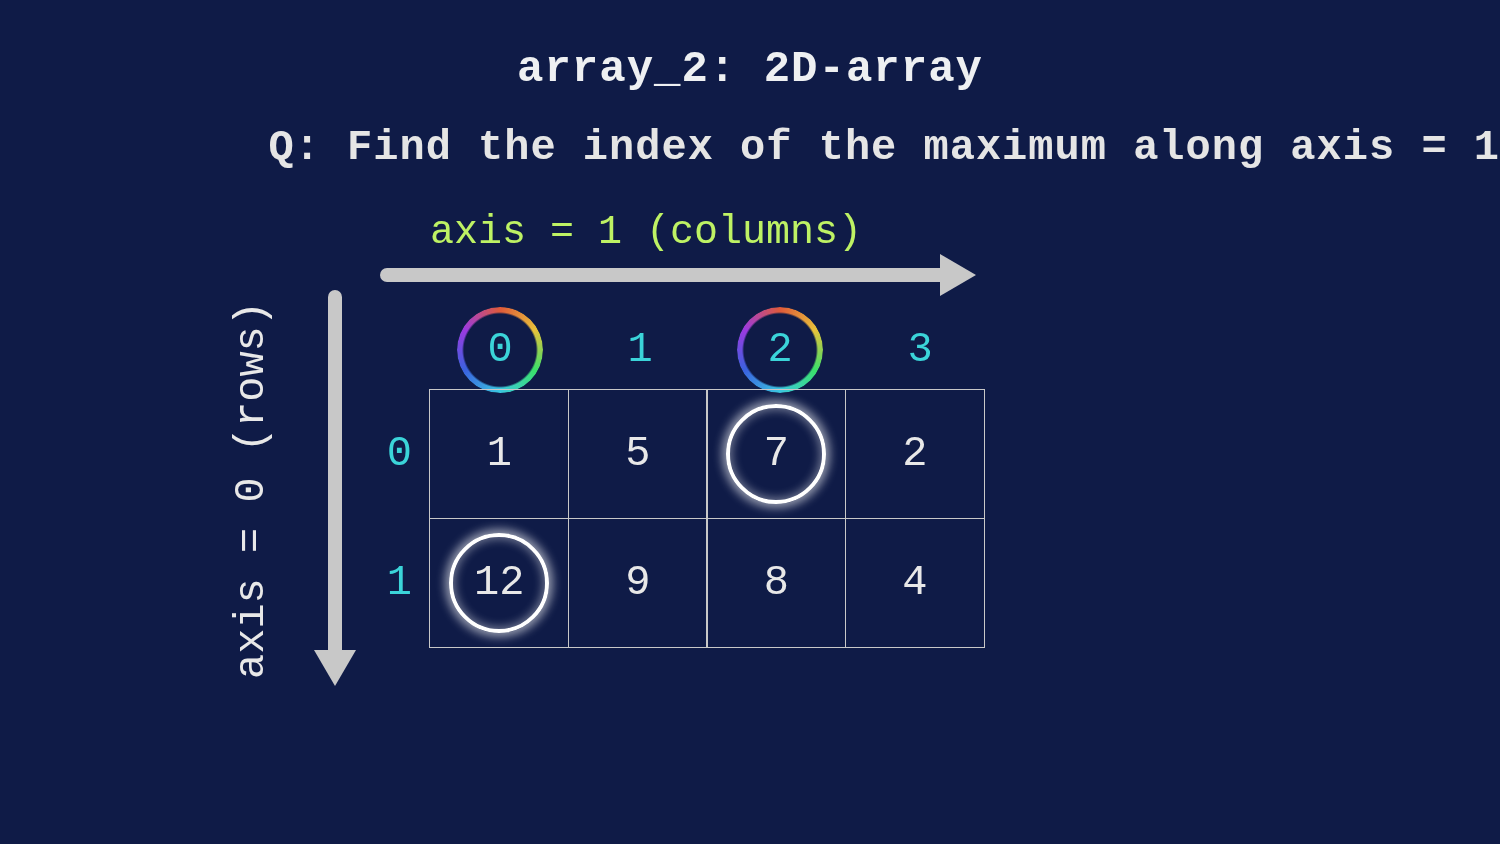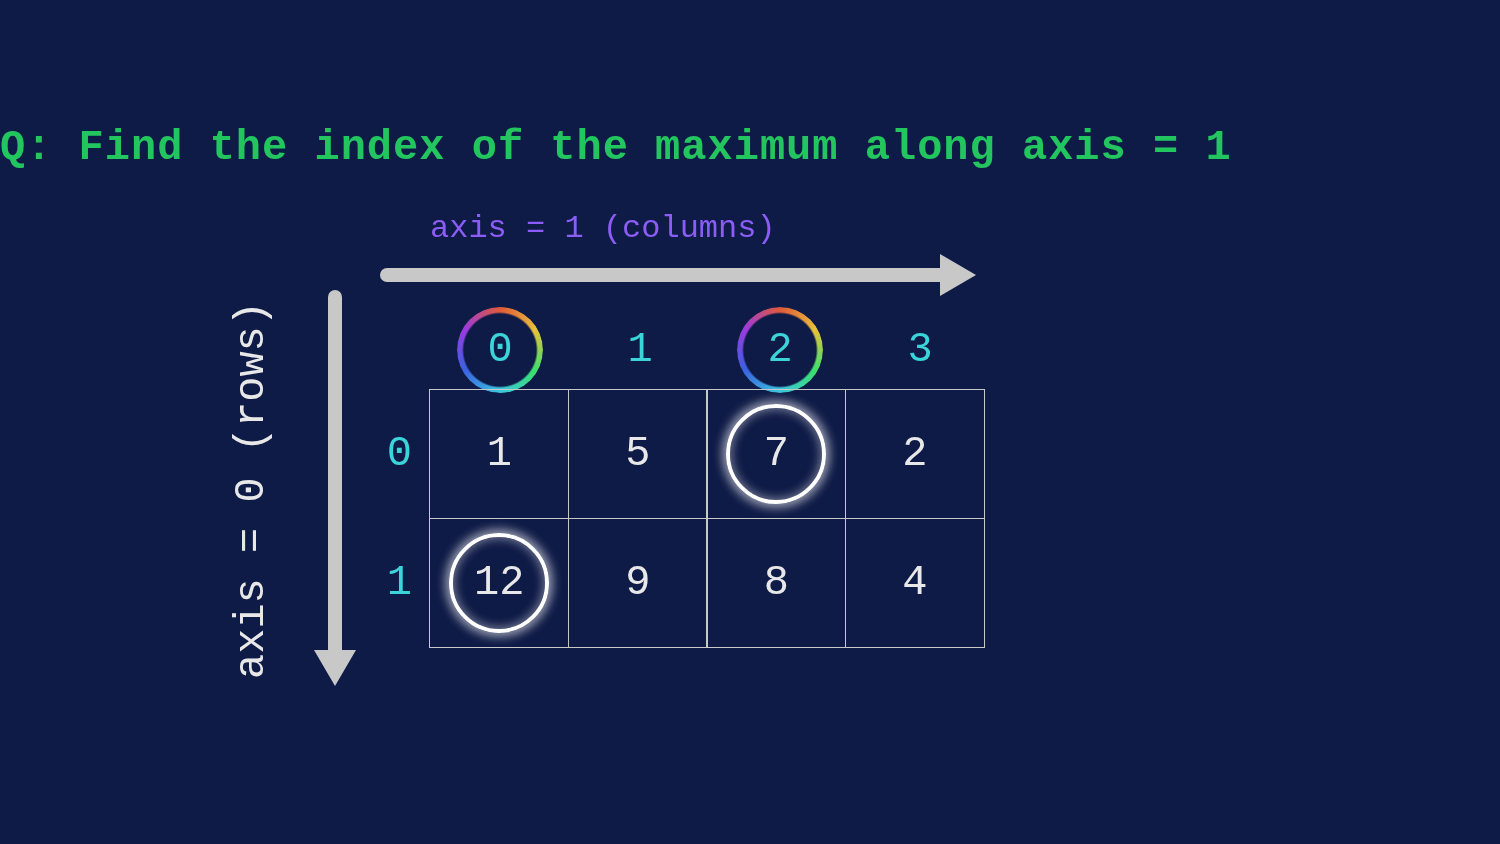--- a/index.html
+++ b/index.html
@@ -25,33 +25,33 @@
     font-size: 44px;
     font-weight: 700;
     color: #eef0f2;
     letter-spacing: 1px;
   }
   .question {
     position: absolute;
     top: 124px;
     left: 0;
     width: 100%;
-    text-align: left;
+    text-align: right;
     font-size: 42px;
     font-weight: 600;
-    color: #22c55e;
+    color: #e5e5e5;
     letter-spacing: 1px;
   }
   
   .axis1-label {
     position: absolute;
     top: 210px;
     left: 430px;
-    font-size: 32px;
-    color: #8b5cf6;
+    font-size: 40px;
+    color: #bef264;
   }
   .axis1-arrow {
     position: absolute;
     top: 260px;
     left: 380px;
     width: 600px;
     height: 30px;
   }
   .axis1-arrow .shaft {
     position: absolute;
@@ -184,20 +184,21 @@
     inset: -4px;
     border-radius: 50%;
     box-shadow: 0 0 14px 4px rgba(90,230,90,0.55);
   }
 </style>
 </head>
 <body>
 
 <div class="page">
 
+  <div class="title">array_2: 2D-array</div>
   <div class="question">Q: Find the index of the maximum along axis = 1</div>
 
   <div class="axis1-label">axis = 1 (columns)</div>
   <div class="axis1-arrow">
     <div class="shaft"></div>
       <div class="head"></div>
   </div>
 
   <div class="axis0-label">axis = 0 (rows)</div>
   <div class="axis0-arrow">

